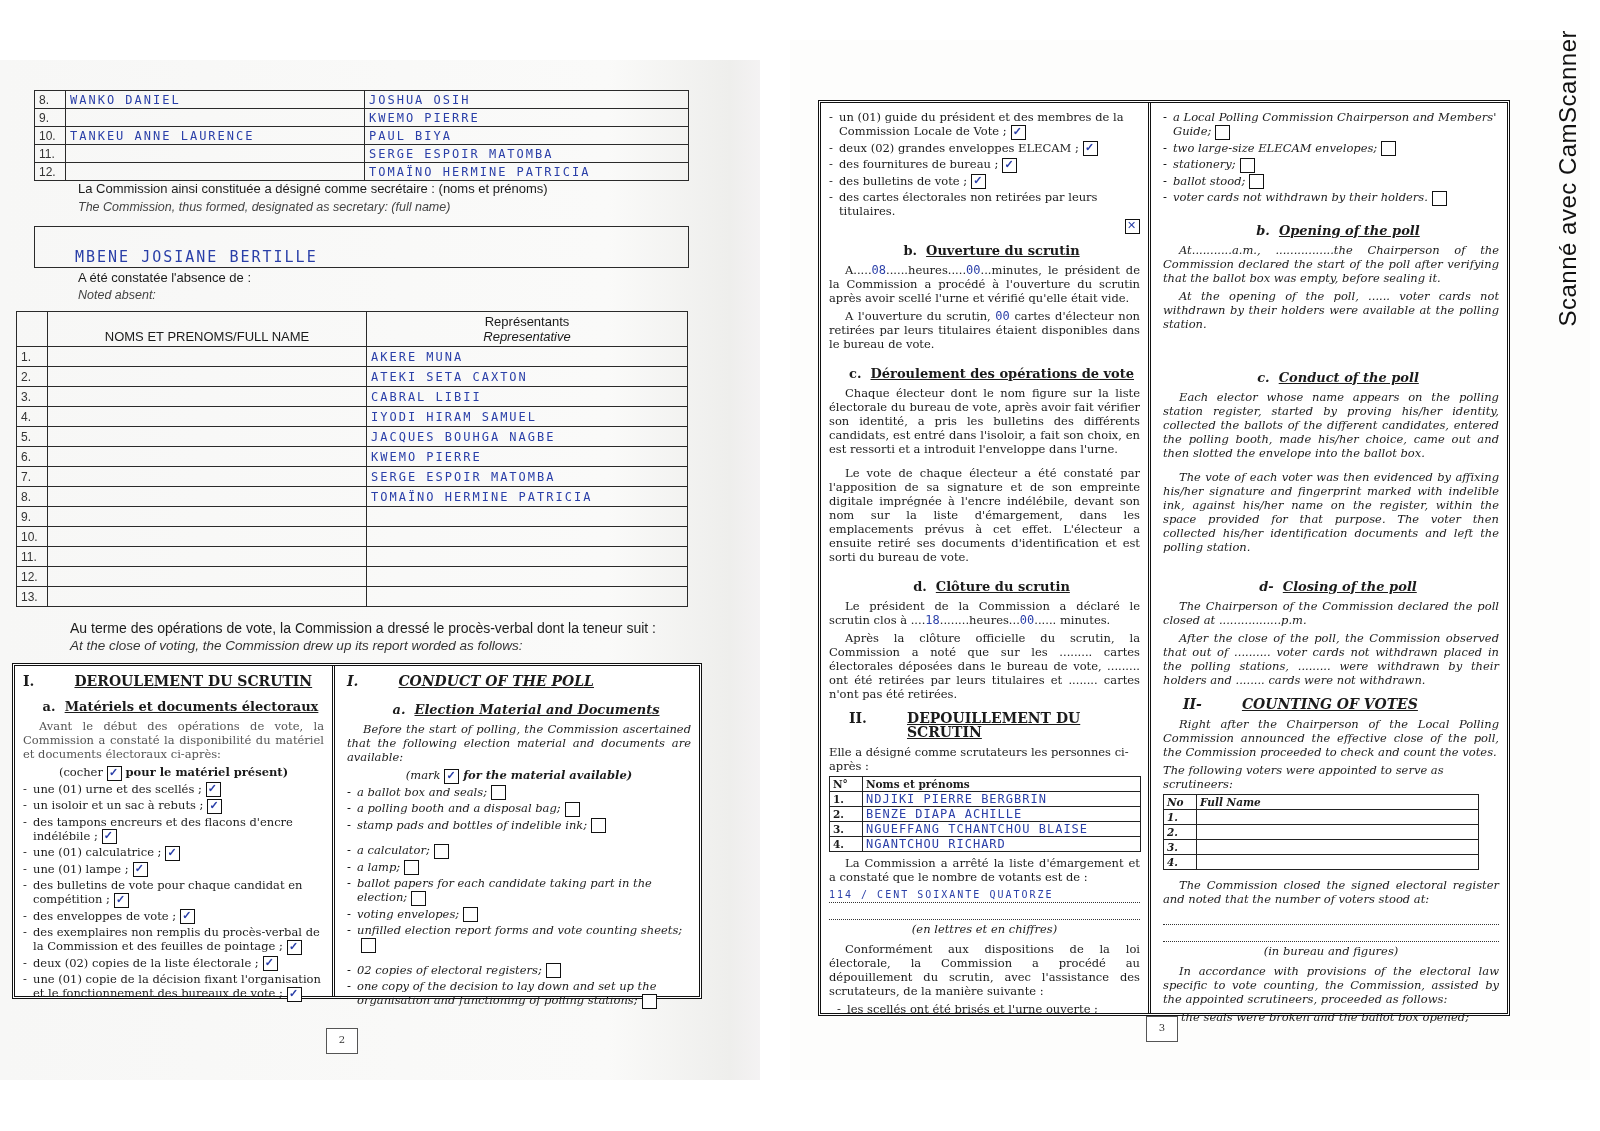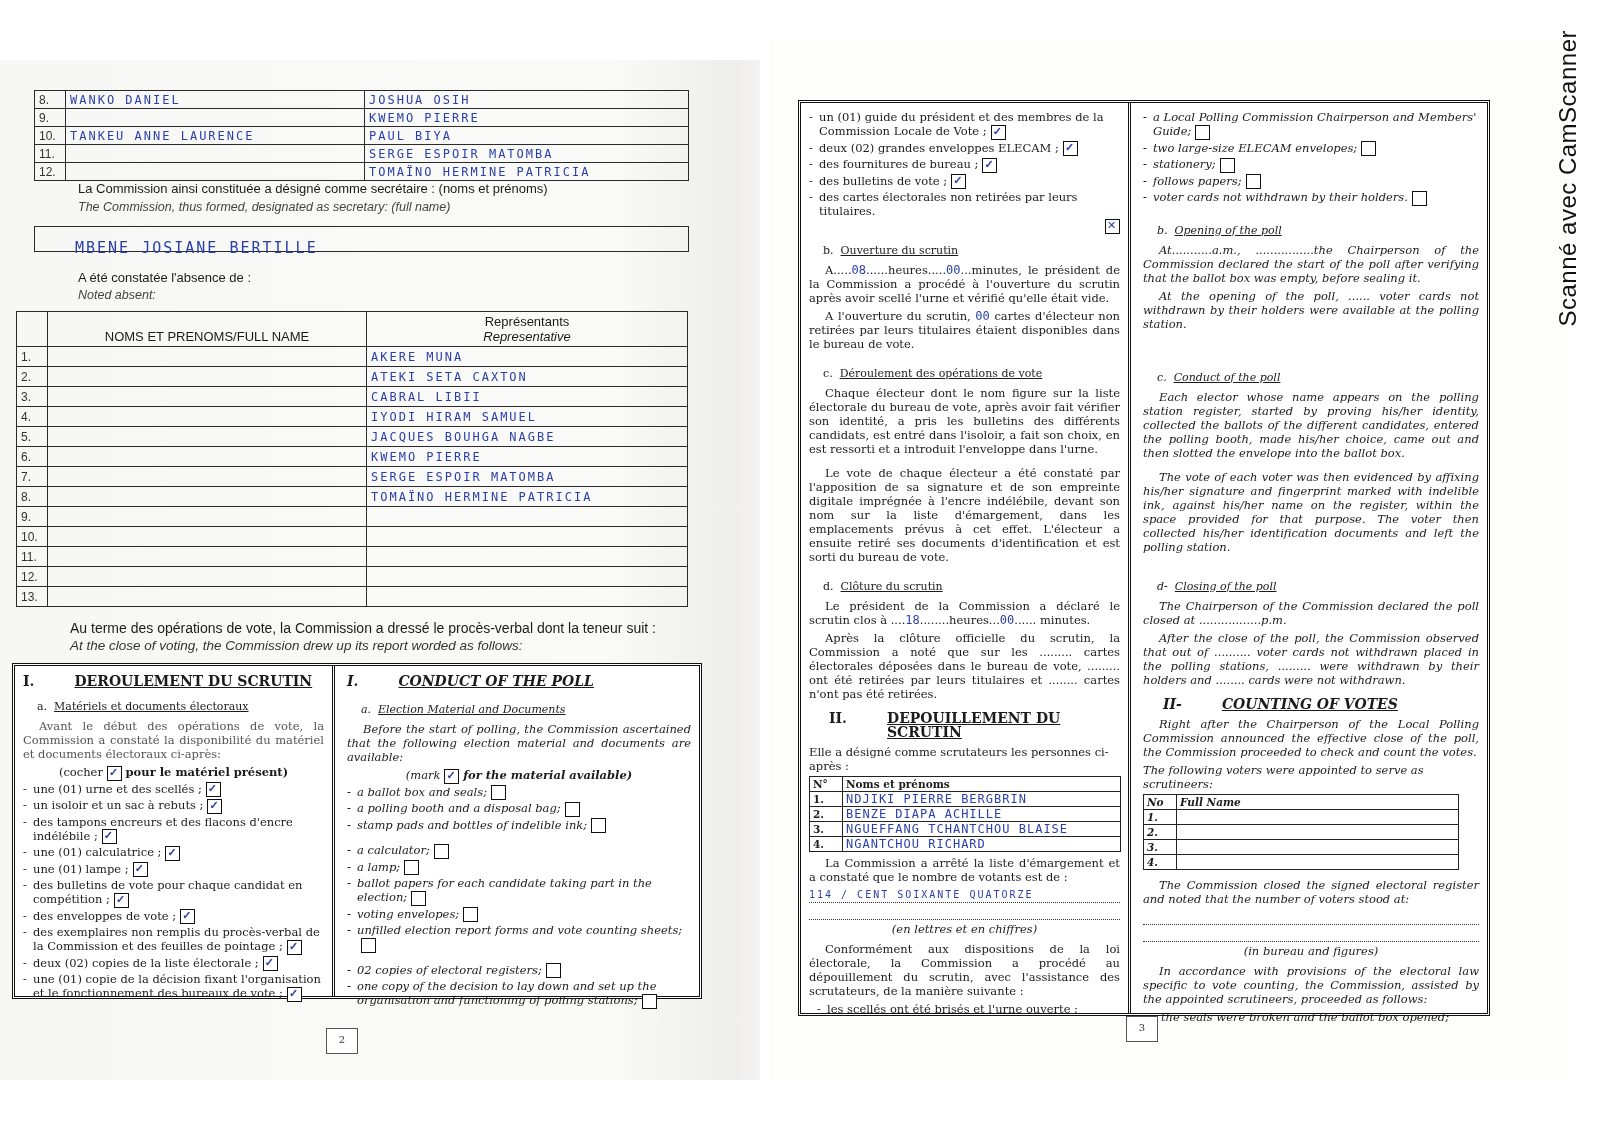--- a/index.html
+++ b/index.html
@@ -1,34 +1,34 @@
 <!DOCTYPE html>
 <html><head>
 <meta charset="utf-8">
 <style>
   html,body{margin:0;padding:0;}
   body{width:1600px;height:1131px;background:#ffffff;position:relative;overflow:hidden;font-family:"DejaVu Serif",serif;color:#1b1b1b;}
   .page{position:absolute;background:#fbfbfa;}
   #left-page{left:0;top:60px;width:760px;height:1020px;background:linear-gradient(90deg,#f7f7f6 0%,#fafaf9 80%,#eeeeec 96%,#f4f2f3 100%);}
-  #right-page{left:770px;top:40px;width:800px;height:1040px;background:#fdfdfc;}
+  #right-page{left:790px;top:40px;width:800px;height:1040px;background:#fdfdfc;}
   .hw{font-family:"DejaVu Sans Mono",monospace;color:#2a3fa8;letter-spacing:2px;font-size:15px;}
   table{border-collapse:collapse;}
   .grid td,.grid th{border:1.4px solid #2a2a2a;padding:0 4px;height:17px;font-size:12px;}
   .grid td.num{width:22px;font-family:"Liberation Sans",sans-serif;font-size:12px;color:#333;}
   .abs td{height:19px;}
   .abs th{font-weight:normal;font-family:"Liberation Sans",sans-serif;font-size:13px;}
   .txt-fr{font-family:"Liberation Sans",sans-serif;font-size:13px;}
   .txt-en{font-family:"Liberation Sans",sans-serif;font-size:12.5px;font-style:italic;color:#444;}
   .box{position:absolute;border:3px double #111;background:#fff;}
   .col{position:absolute;top:0;bottom:0;padding:6px 8px;box-sizing:border-box;font-size:11.5px;line-height:14px;}
   .col.fr{font-family:"DejaVu Serif",serif;}
   .col.en{font-family:"DejaVu Serif",serif;font-style:italic;}
   .h1{font-weight:bold;font-size:14px;margin:2px 0 4px 0;display:flex;gap:40px;}
   .h1 u{text-decoration:underline;}
-  .h2{font-weight:normal;font-size:11px;margin:8px 0 5px 14px;}
+  .h2{font-weight:bold;font-size:13px;margin:8px 0 5px 14px;text-align:center;}
   .h2 span.t{text-decoration:underline;}
   .para{text-align:justify;text-indent:16px;margin:0 0 4px 0;}
   .center{text-align:center;}
   .item{position:relative;padding-left:10px;margin:1px 0;}
   .item:before{content:"-";position:absolute;left:0;}
   .cb{display:inline-block;width:13px;height:13px;border:1.3px solid #111;vertical-align:middle;margin-left:4px;position:relative;background:#fff;font-size:11px;line-height:13px;text-align:center;color:#2a3fa8;font-style:normal;}
   .cb.checked:after{content:"\2713";position:absolute;left:1px;top:-1px;color:#2a3fa8;font-weight:bold;}
   .cb.crossed:after{content:"\2715";position:absolute;left:1px;top:-1px;color:#2a3fa8;}
   .scr td,.scr th{border:1.3px solid #222;font-size:10.5px;height:14px;padding:0 3px;text-align:left;}
   .fill{font-family:"DejaVu Sans Mono",monospace;color:#2a3fa8;font-style:normal;font-size:12px;}
@@ -66,21 +66,21 @@
       <tr>
           <td class="num">12.</td>
           <td class="hw"></td>
           <td class="hw">TOMAÏNO HERMINE PATRICIA</td>
         </tr>
     </tbody>
   </table>
 
   <div class="txt-fr" style="position:absolute;left:78px;top:121px;">La Commission ainsi constituée a désigné comme secrétaire : (noms et prénoms)</div>
   <div class="txt-en" style="position:absolute;left:78px;top:140px;">The Commission, thus formed, designated as secretary: (full name)</div>
-  <div style="position:absolute;left:34px;top:166px;width:655px;height:26px;border:1.4px solid #2a2a2a;box-sizing:border-box;padding:11px 40px;">
+  <div style="position:absolute;left:34px;top:166px;width:655px;height:26px;border:1.4px solid #2a2a2a;box-sizing:border-box;padding:20px 40px;">
     <span class="hw">MBENE JOSIANE BERTILLE</span>
   </div>
 
   <div class="txt-fr" style="position:absolute;left:78px;top:210px;">A été constatée l'absence de :</div>
   <div class="txt-en" style="position:absolute;left:78px;top:228px;">Noted absent:</div>
 
   <table class="grid abs" style="position:absolute;left:16px;top:251px;width:672px;">
     <thead>
       <tr>
         <th style="width:20px;height:34px;"></th>
@@ -265,21 +265,21 @@
       <div class="dots"></div>
       <div class="center" style="font-style:italic;">(en lettres et en chiffres)</div>
       <p class="para" style="margin-top:6px;">Conformément aux dispositions de la loi électorale, la Commission a procédé au dépouillement du scrutin, avec l'assistance des scrutateurs, de la manière suivante :</p>
       <div class="item" style="margin-left:8px;">les scellés ont été brisés et l'urne ouverte ;</div>
     </div>
 
     <div class="col en" style="left:334px;right:0;">
       <div class="item"><span>a Local Polling Commission Chairperson and Members' Guide;</span><span class="cb"></span></div>
       <div class="item"><span>two large-size ELECAM envelopes;</span><span class="cb"></span></div>
       <div class="item"><span>stationery;</span><span class="cb"></span></div>
-      <div class="item"><span>follows papers;</span><span class="cb"></span></div>
+      <div class="item"><span>ballot stood;</span><span class="cb"></span></div>
       <div class="item"><span>voter cards not withdrawn by their holders.</span><span class="cb"></span></div>
 
       <div class="h2" style="margin-top:18px;"><span>b.</span>&nbsp;&nbsp;<span class="t">Opening of the poll</span></div>
       <p class="para">At...........a.m., ................the Chairperson of the Commission declared the start of the poll after verifying that the ballot box was empty, before sealing it.</p>
       <p class="para">At the opening of the poll, ...... voter cards not withdrawn by their holders were available at the polling station.</p>
 
       <div class="h2" style="margin-top:40px;"><span>c.</span>&nbsp;&nbsp;<span class="t">Conduct of the poll</span></div>
       <p class="para">Each elector whose name appears on the polling station register, started by proving his/her identity, collected the ballots of the different candidates, entered the polling booth, made his/her choice, came out and then slotted the envelope into the ballot box.</p>
       <p class="para" style="margin-top:10px;">The vote of each voter was then evidenced by affixing his/her signature and fingerprint marked with indelible ink, against his/her name on the register, within the space provided for that purpose. The voter then collected his/her identification documents and left the polling station.</p>
 

